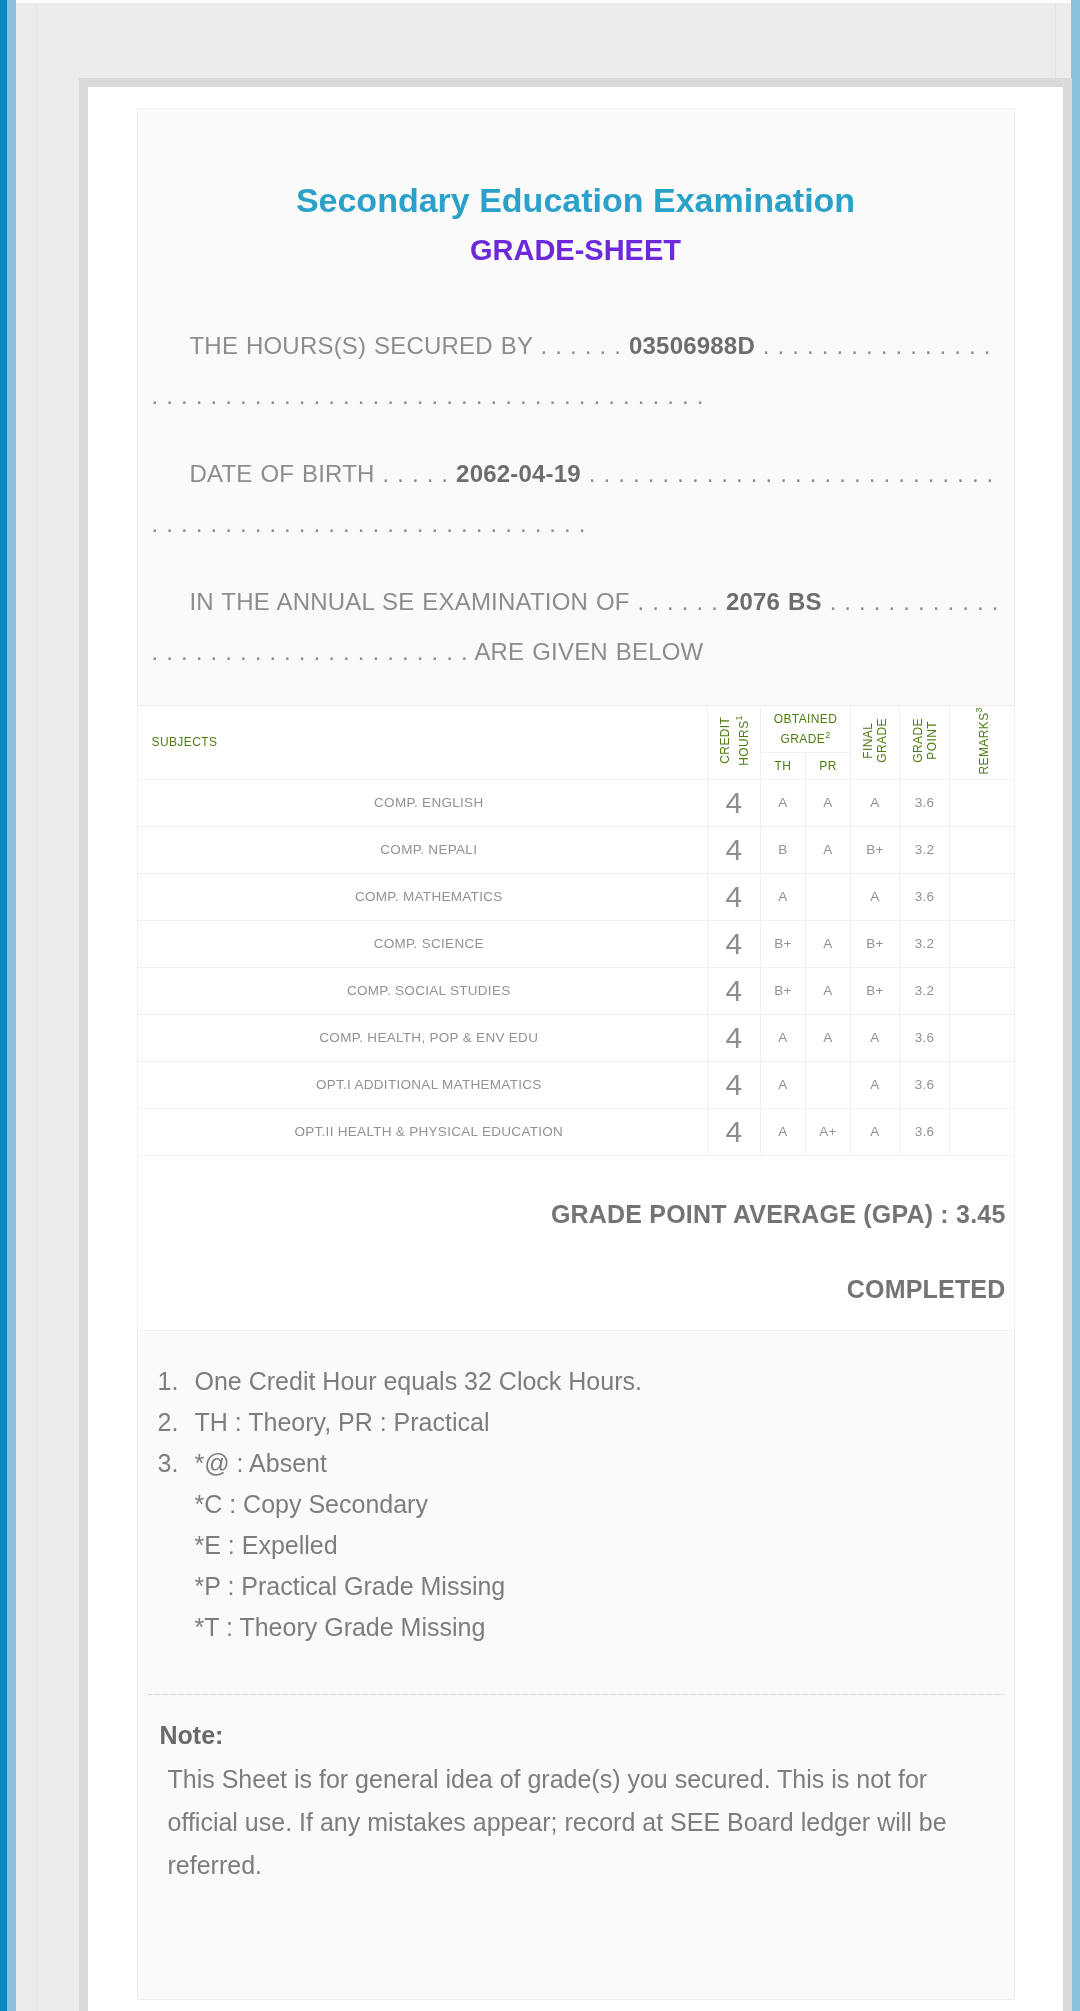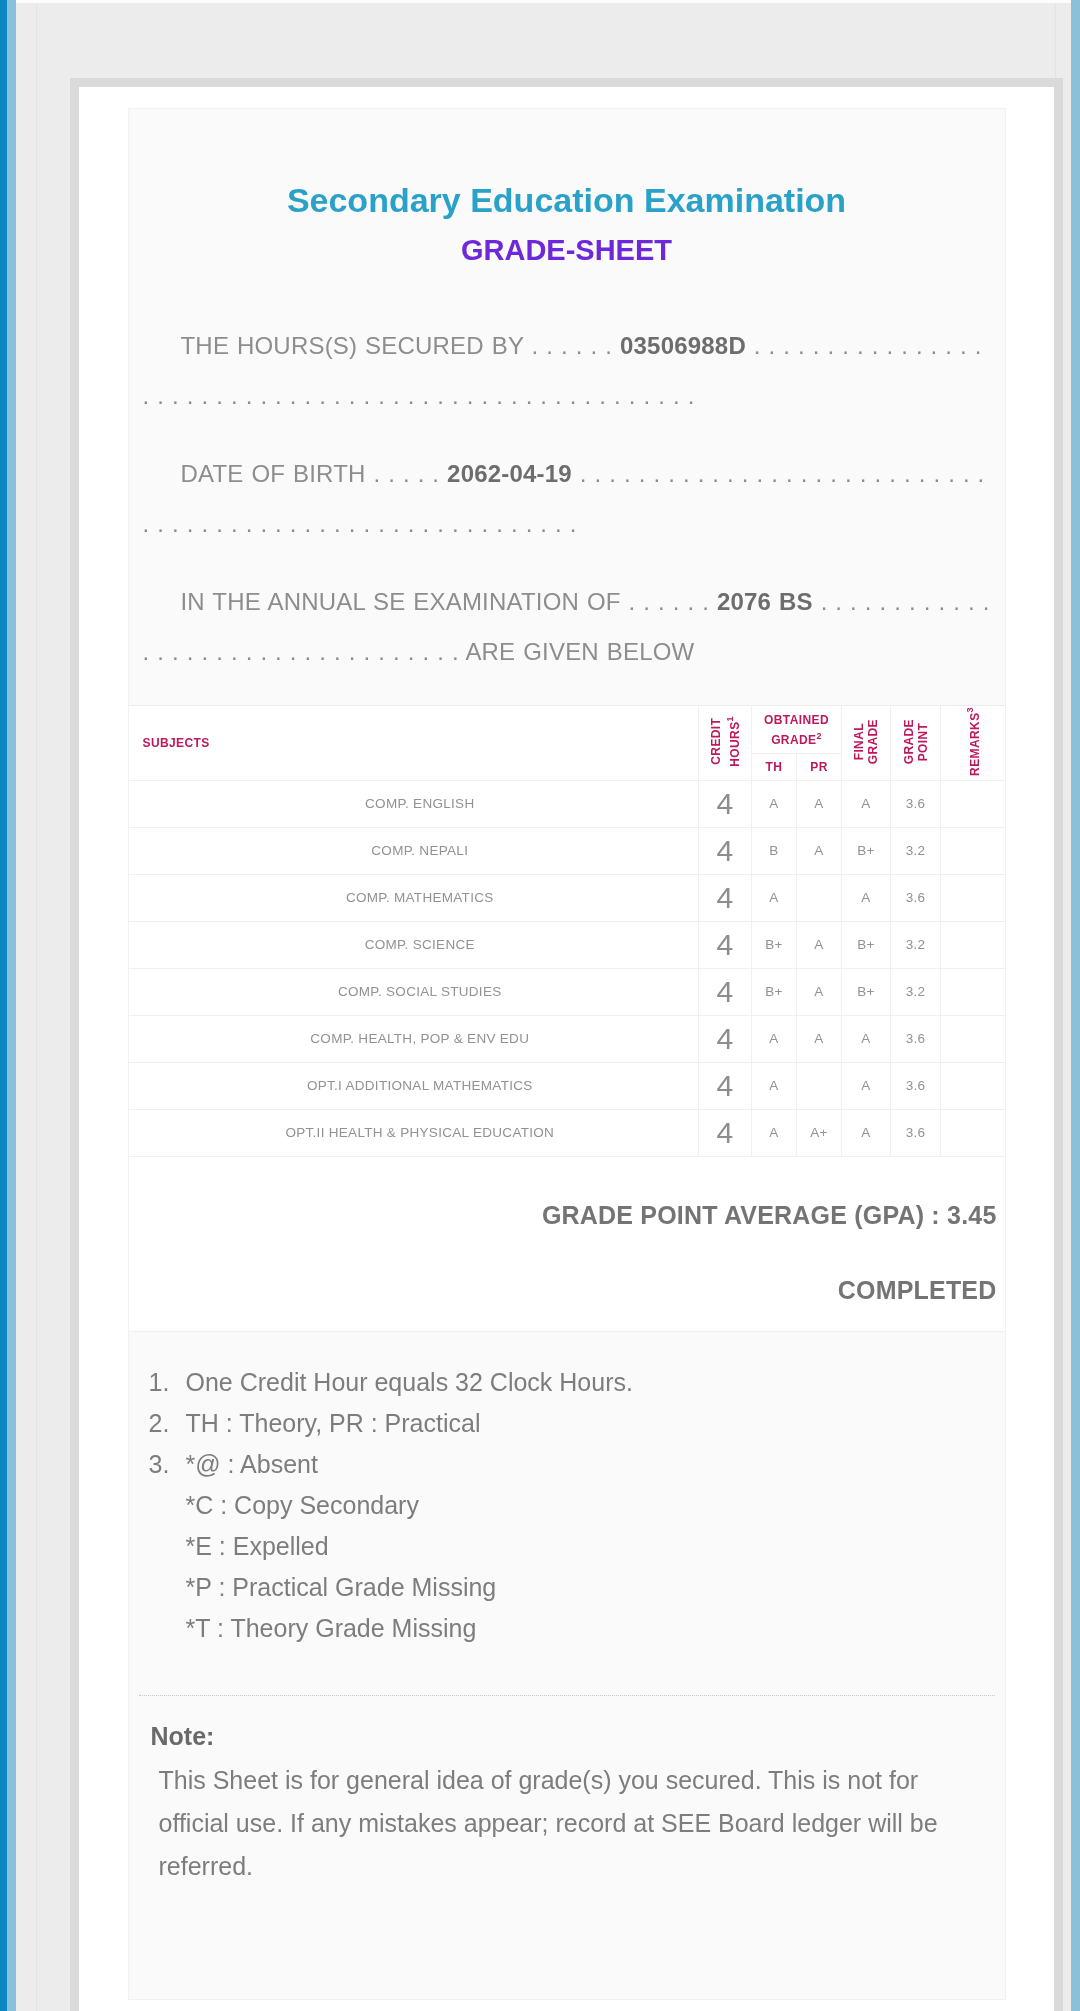--- a/index.html
+++ b/index.html
@@ -12,40 +12,40 @@
   .stripe{position:absolute;top:0;height:2011px;}
   .stripe-dark{left:0;width:7px;background:#0d87c1;}
   .stripe-light{left:7px;width:9px;background:#8ac0da;}
   .stripe-right{right:0;width:9px;background:#8ac0da;}
   .gutter-line{position:absolute;top:0;height:2011px;width:1px;background:#e3e3e3;}
   .gutter-left{left:36px;}
   .gutter-right{left:1055px;}
   .top-sliver{position:absolute;left:16px;right:9px;top:0;height:3px;background:#fdfdfd;}
 
   
-  .card{position:absolute;left:70px;top:78px;width:993px;height:1933px;background:#dadada;}
+  .card{position:absolute;left:79px;top:78px;width:993px;height:1933px;background:#dadada;}
   .card-inner{position:absolute;left:9px;top:9px;right:9px;bottom:0;background:#ffffff;}
   .panel{margin:21px auto 0;width:878px;height:1892px;background:#fafafa;border:1px solid #f1f1f1;box-sizing:border-box;overflow:hidden;}
 
   
   .doc-header{padding-top:72px;text-align:center;}
   .doc-title{font-size:34px;font-weight:bold;color:#2aa1c9;margin:0;letter-spacing:0;}
   .doc-subtitle{font-size:29px;font-weight:bold;color:#6d28d9;margin:14px 0 0;}
 
   
   .intro{padding:54px 14px 0;}
   .para{font-size:24px;line-height:50px;color:#8d8d8d;text-indent:38px;margin:0 0 28px;letter-spacing:0.2px;word-spacing:1px;}
   .para b{color:#6d6d6d;}
 
   
   .table-wrap{background:#ffffff;border-top:1px solid #ededed;margin-top:6px;}
   table{width:100%;border-collapse:collapse;table-layout:fixed;}
   th,td{border-left:1px solid #f0f0f0;border-bottom:1px solid #f0f0f0;box-sizing:border-box;}
   th.no-l,td.no-l{border-left:none;}
-  thead th{font-size:12px;font-weight:bold;color:#be185d;letter-spacing:0.4px;background:#fff;}
+  thead th{font-size:12px;font-weight:normal;color:#4d7c0f;letter-spacing:0.4px;background:#fff;}
   .th-subjects{text-align:left;padding-left:14px;vertical-align:middle;}
   .vh{vertical-align:middle;text-align:center;height:72px;}
   .vtext{display:inline-block;writing-mode:vertical-rl;transform:rotate(180deg);line-height:14px;white-space:nowrap;}
   sup{font-size:9px;}
   .og{text-align:center;vertical-align:middle;line-height:16px;height:46px;}
   .subh{height:26px;text-align:center;vertical-align:middle;}
   tbody td{height:47px;font-size:13.5px;color:#929292;text-align:center;vertical-align:middle;letter-spacing:0.3px;}
   td.subj{text-align:center;padding-left:14px;}
   td.credit{font-size:30px;color:#8d8d8d;font-weight:normal;}
 

